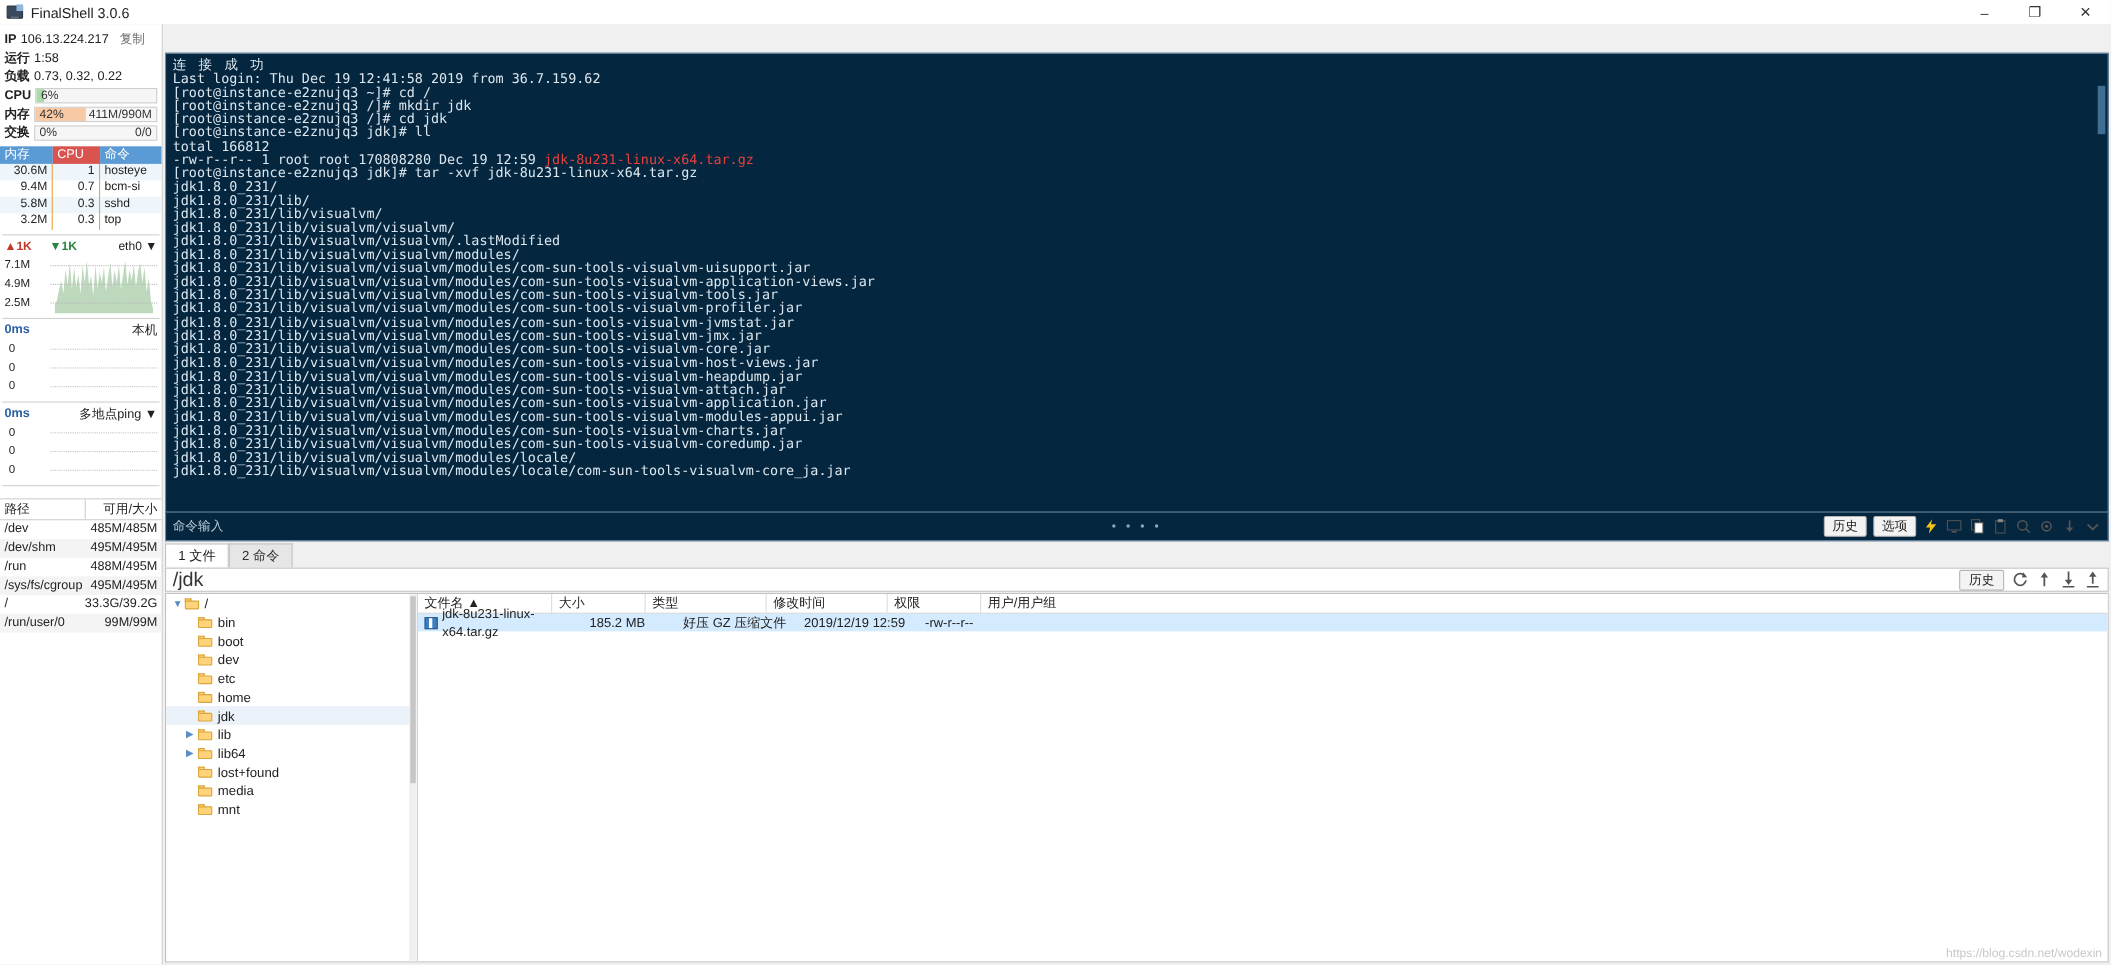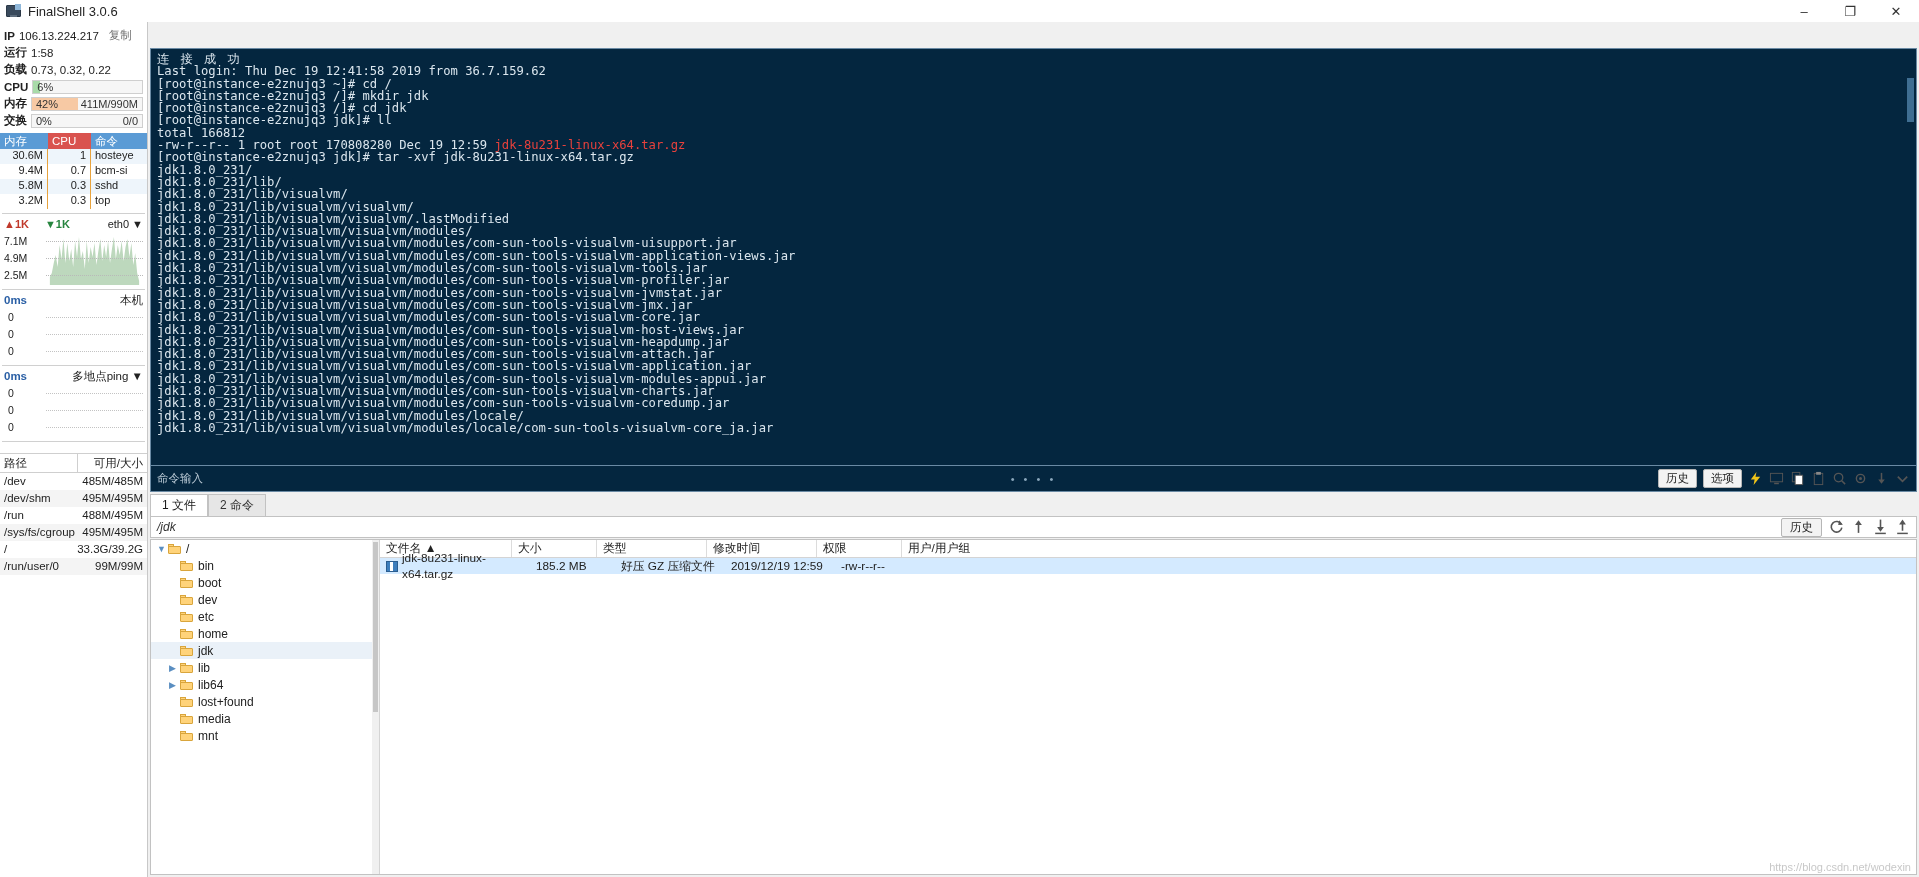--- a/index.html
+++ b/index.html
@@ -144,21 +144,21 @@
   }
   .ctico { width:15px; height:15px; position:relative; }
 
   
   #btabs { position:absolute; left:2px; top:472px; right:2px; height:22px; display:flex; align-items:flex-end; }
   .btab { height:21px; padding:0 11px; font-size:12px; display:flex; align-items:center; border:1px solid #c2c2c2; border-bottom:none; background:#e6e6e6; color:#333; }
   .btab.active { background:#ffffff; color:#1a1a1a; }
 
   
   #pathrow { position:absolute; left:2px; top:494px; right:2px; height:22px; background:#ffffff; border:1px solid #c2c2c2; box-sizing:border-box; display:flex; align-items:center; }
-  #pathrow .pv { flex:1; padding-left:6px; font-size:12px; color:#333;font-style:italic; }
+  #pathrow .pv { flex:1; padding-left:6px; font-size:18px; color:#333; }
   #pathrow .hist { font-size:11.5px; border:1px solid #b6b6b6; background:#f3f3f3; padding:1px 8px; margin-right:6px; border-radius:2px;}
   #pathrow .tool { width:18px; height:18px; margin-right:4px; position:relative; }
 
   
   #fb { position:absolute; left:2px; top:517px; right:2px; bottom:2px; display:flex; background:#fff; border:1px solid #c2c2c2; box-sizing:border-box;}
   #tree { width:228px; border-right:1px solid #d4d4d4; overflow:hidden; position:relative; }
   .tnode { display:flex; align-items:center; height:17px; font-size:12px; padding-left:6px; }
   .tnode.sel { background:#eaf1f8; }
   .tnode .arr { width:11px; color:#5a8ec1; font-size:9px; }
   .fold { width:13px; height:10px; margin-right:5px; position:relative; }
@@ -569,21 +569,21 @@
               </span>
               <span>mnt</span>
             </div>
           </div>
         <div id="tree-scroll">
             <div class="th"></div>
           </div>
       </div>
       <div id="flist">
         <div id="fhead">
-            <div class="fc" style="width: 132px;">文件名  ▲</div>
+            <div class="fc" style="width: 122px;">文件名  ▲</div>
             <div class="fc" style="width: 85px;">大小</div>
             <div class="fc" style="width: 110px;">类型</div>
             <div class="fc" style="width: 110px;">修改时间</div>
             <div class="fc" style="width: 85px;">权限</div>
             <div class="fc" style="width: 120px; flex: 1 1 0%; border-right: none;">用户/用户组</div>
           </div>
         <div id="frows">
             <div id="frow" style="display: flex; height: 16px; background: rgb(212, 234, 255); align-items: center;">
               <div class="fc" style="width: 150px; font-size: 11.8px; line-height: 16px; padding-left: 6px; box-sizing: border-box; display: flex; align-items: center;">
                 <span class="zipico">

